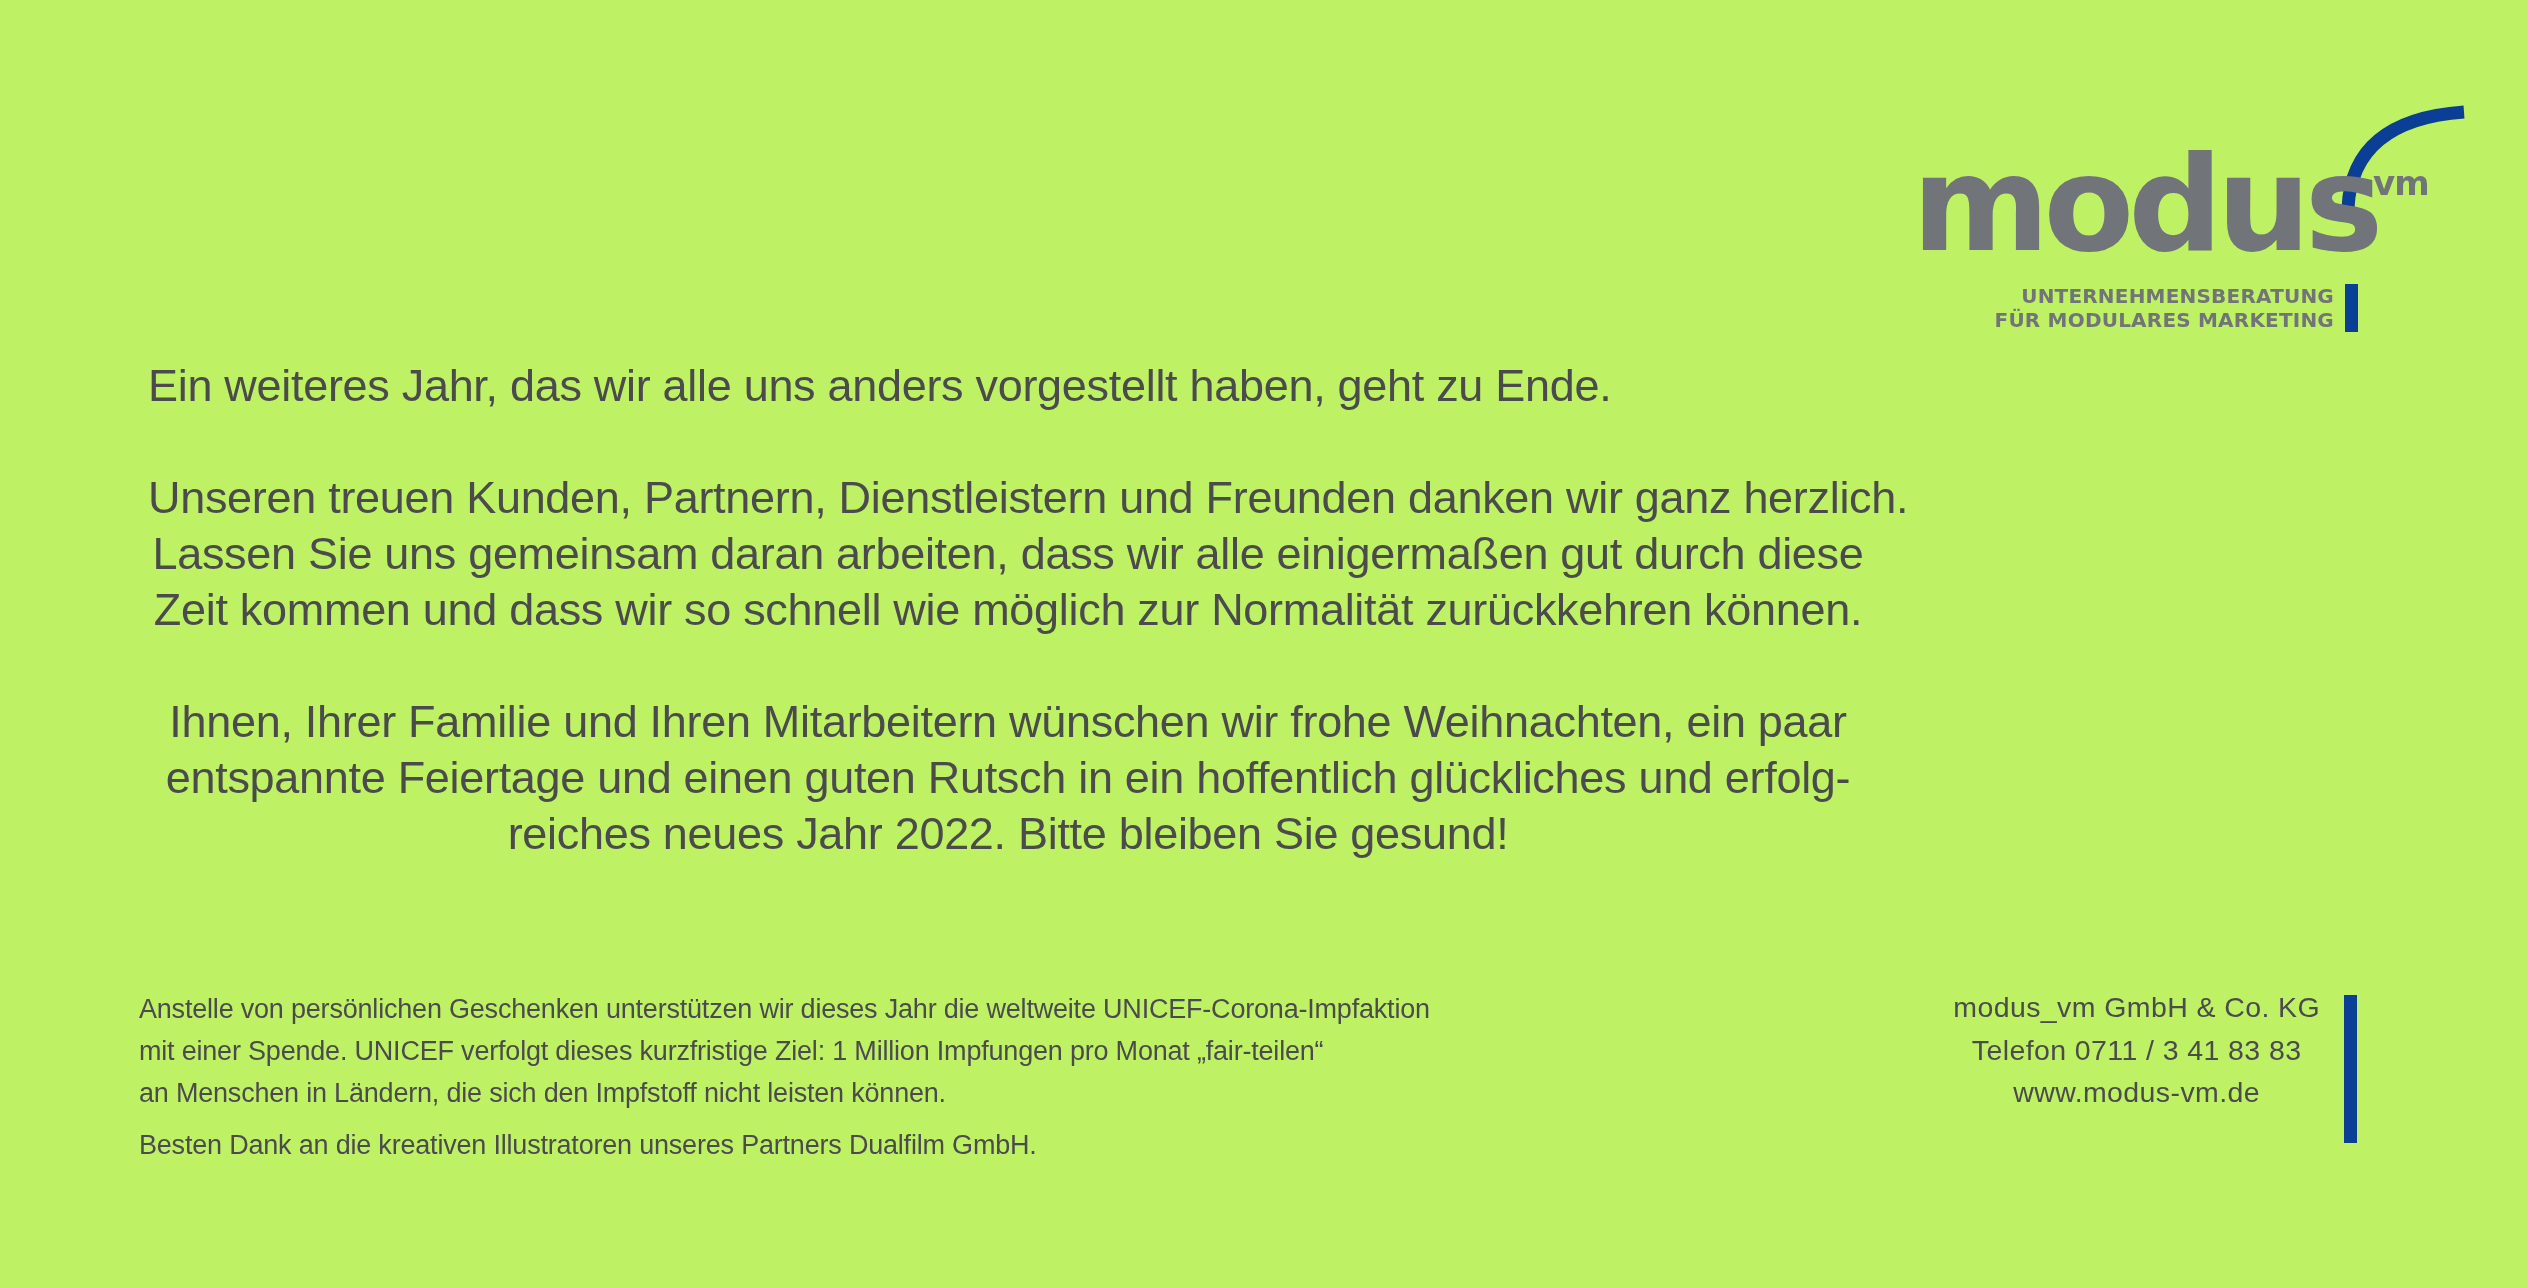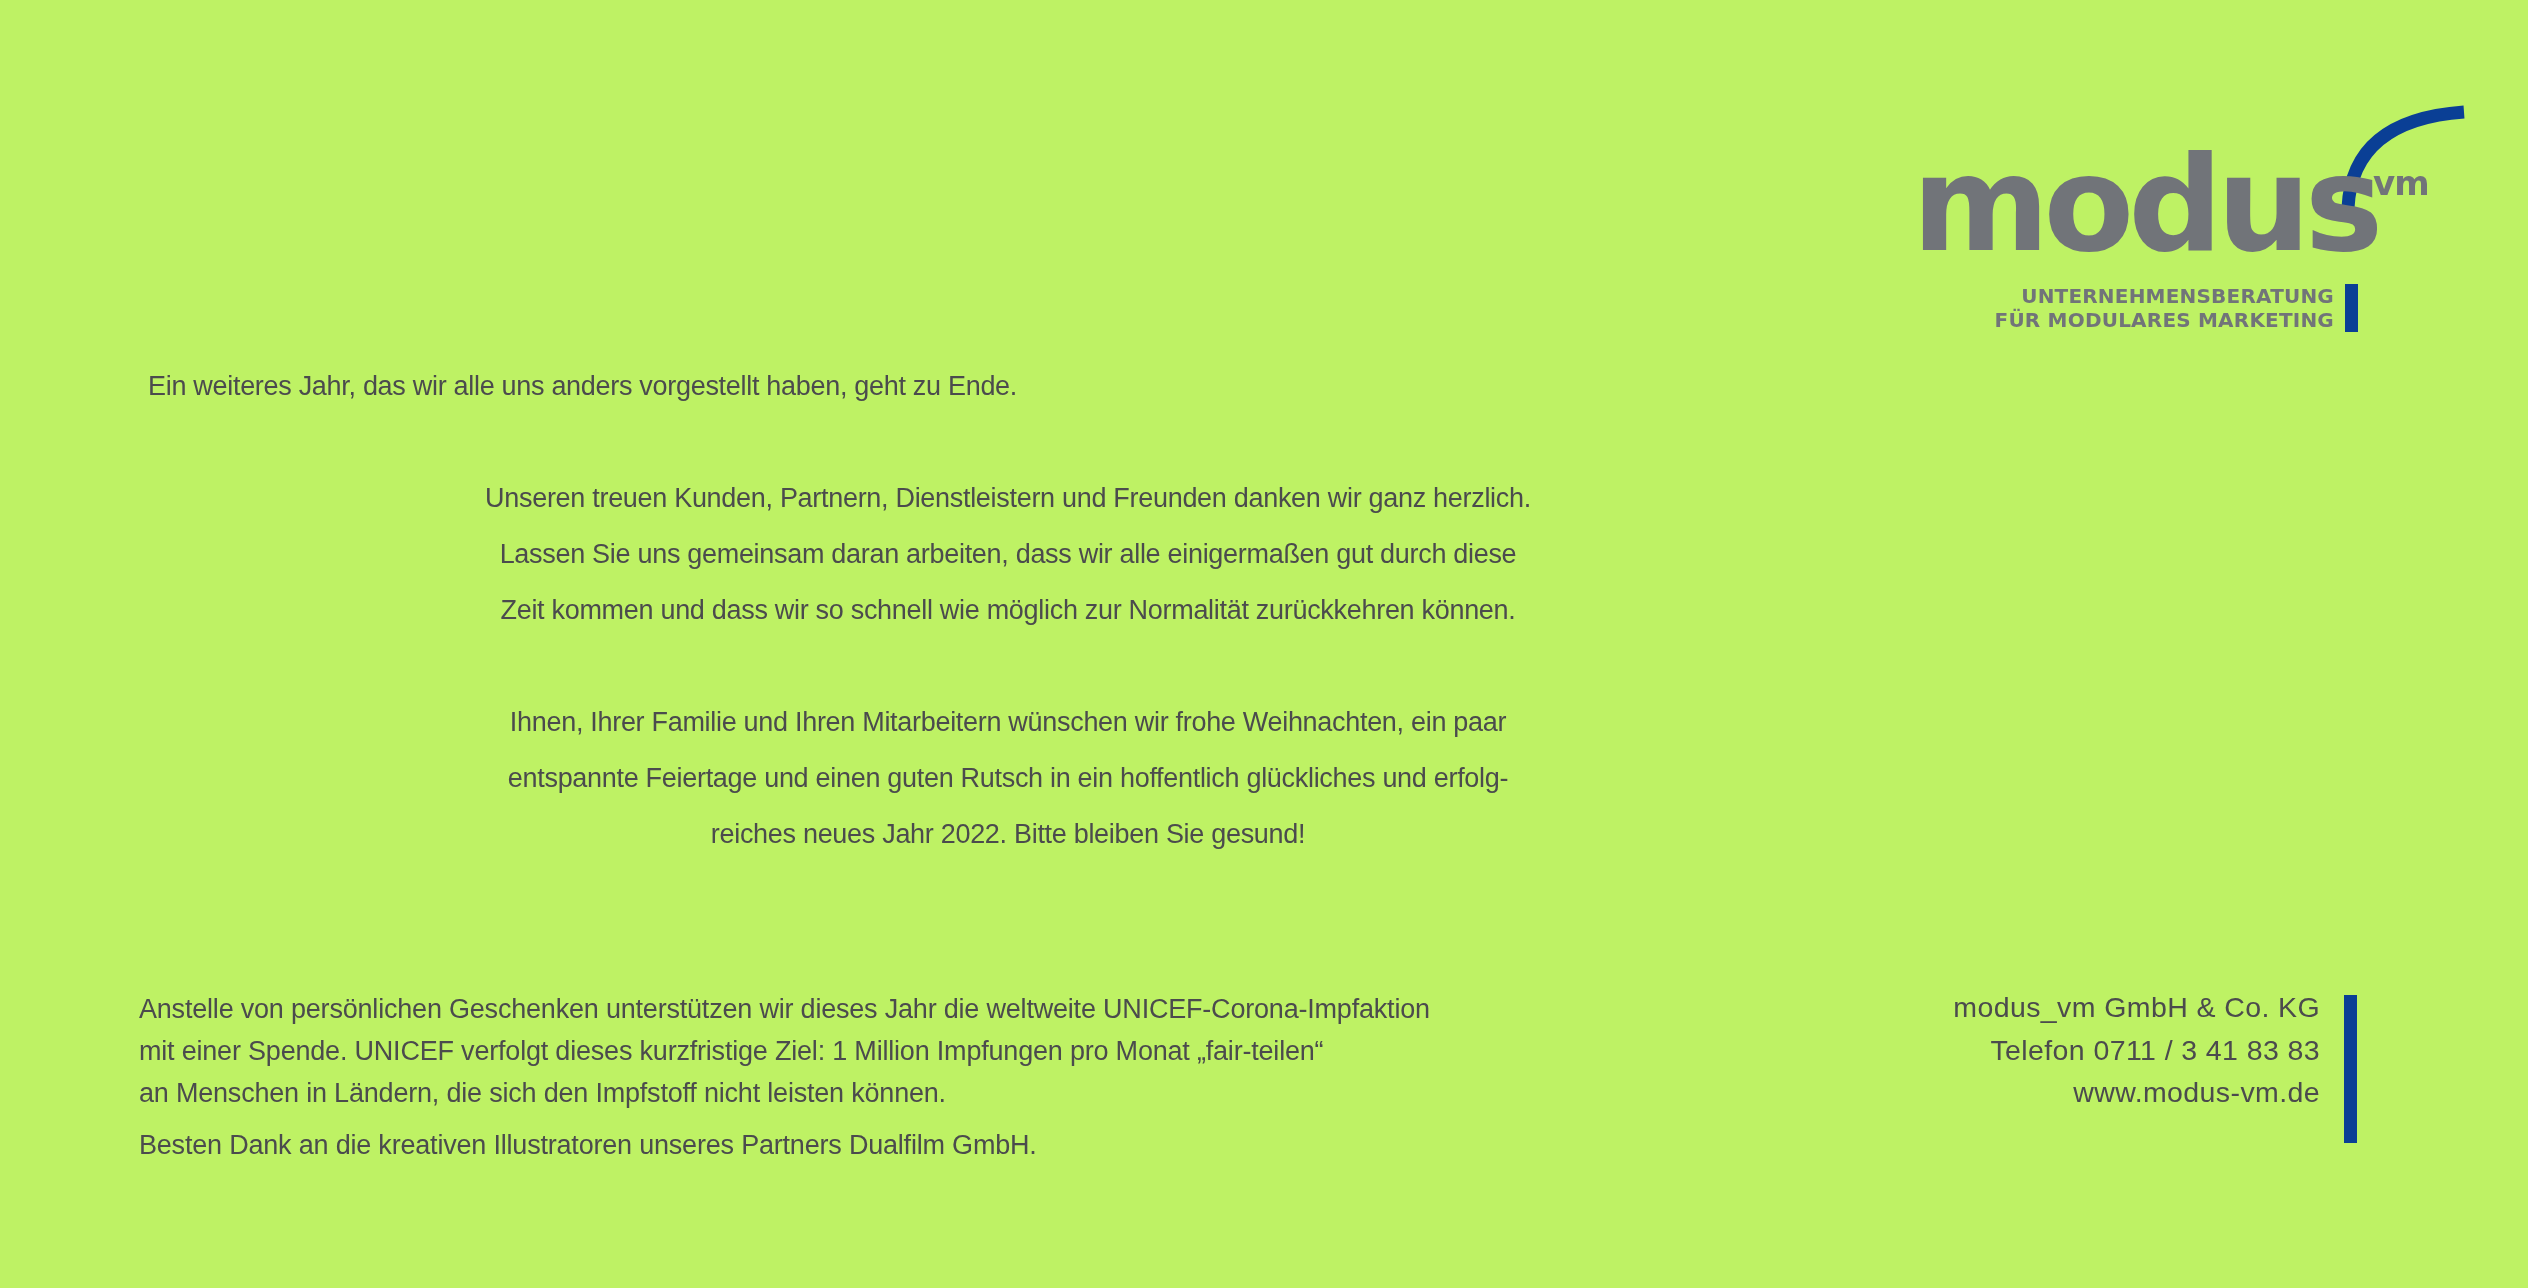--- a/index.html
+++ b/index.html
@@ -15,31 +15,31 @@
              font-weight: bold; font-size: 34px; color: #717479; line-height: 1; letter-spacing: -1px; }
   .logo-arc { position: absolute; left: 430px; top: 0px; width: 140px; height: 110px; }
   .logo-tag { position: absolute; right: 126px; font-family: "DejaVu Sans", sans-serif; font-weight: bold;
               font-size: 20px; color: #717479; line-height: 1; letter-spacing: 0.2px; white-space: nowrap; text-align: center; }
   .logo-tag.l1 { top: 186px; }
   .logo-tag.l2 { top: 210px; }
   .logo-bar { position: absolute; left: 445px; top: 184px; width: 13px; height: 48px; background: #0a3f95; }
 
   
   .body-text { position: absolute; left: 148px; top: 358px; width: 1720px; }
-  .para { margin: 0; font-size: 27px; line-height: 56px; color: #4b4b4d; letter-spacing: -0.3px; }
+  .para { margin: 0; font-size: 45px; line-height: 56px; color: #4b4b4d; letter-spacing: -0.3px; }
   .para + .para { margin-top: 56px; text-align: center; }
   .line { display: block; white-space: nowrap; }
 
   
   .footer-left { position: absolute; left: 139px; top: 988px; width: 1600px; }
   .fl-line { display: block; font-size: 27px; line-height: 42px; color: #4b4b4d; white-space: nowrap; letter-spacing: -0.2px; }
   .fl-gap { margin-top: 10px; }
 
   
-  .contact { position: absolute; right: 208px; top: 986px; text-align: right; }
+  .contact { position: absolute; right: 208px; top: 986px; text-align: center; }
   .c-line { display: block; font-size: 28.5px; line-height: 42.5px; color: #4b4b4d; white-space: nowrap; letter-spacing: 0.4px; }
   .contact-bar { position: absolute; left: 2344px; top: 995px; width: 13px; height: 148px; background: #0a3f95; }
 </style>
 </head>
 <body>
 
 <div class="page">
 
   <div class="logo">
     <svg class="logo-arc" viewBox="0 0 140 110">

